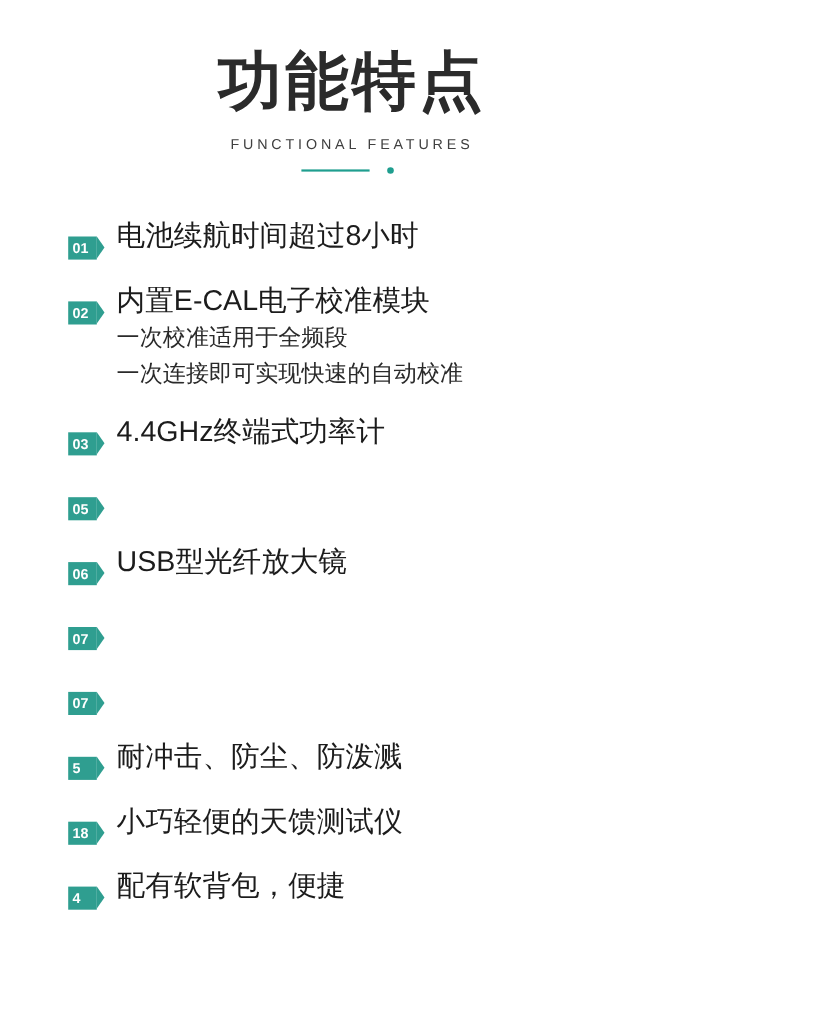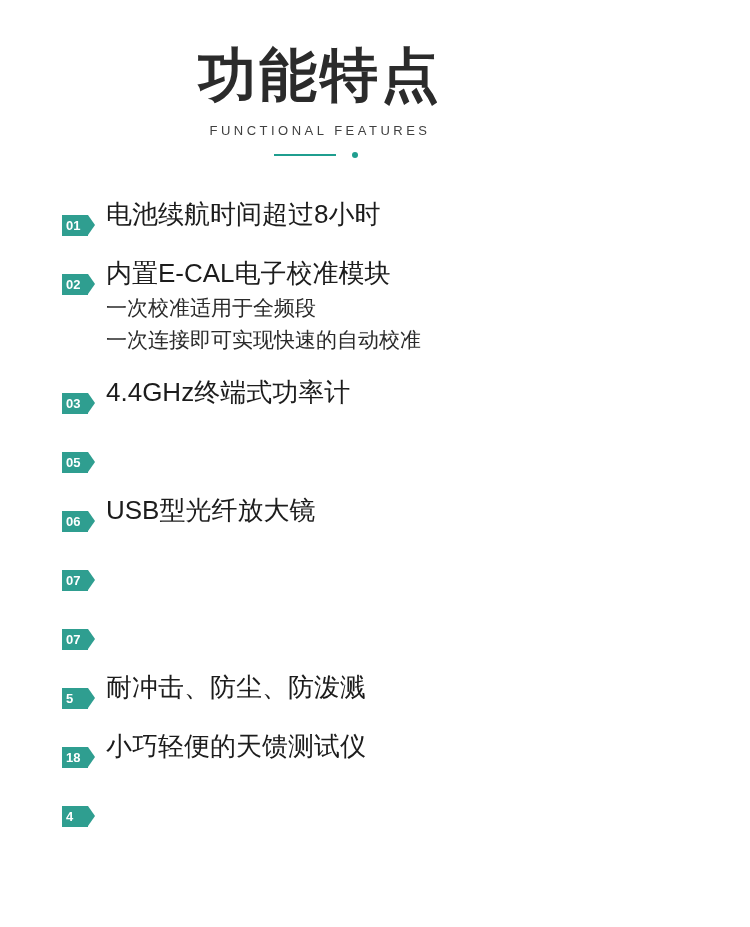--- a/index.html
+++ b/index.html
@@ -172,16 +172,19 @@
         </div>
       </li>
       <li class="feature-item">
         <span class="badge">18</span>
         <div class="feature-text-wrap">
           <div class="feature-title">小巧轻便的天馈测试仪</div>
         </div>
       </li>
       <li class="feature-item">
         <span class="badge">4</span>
+        <div class="feature-text-wrap">
+          <div class="feature-title">配有软背包，便捷</div>
+        </div>
       </li>
     </ul>
 
 </div>
 
 </body></html>

